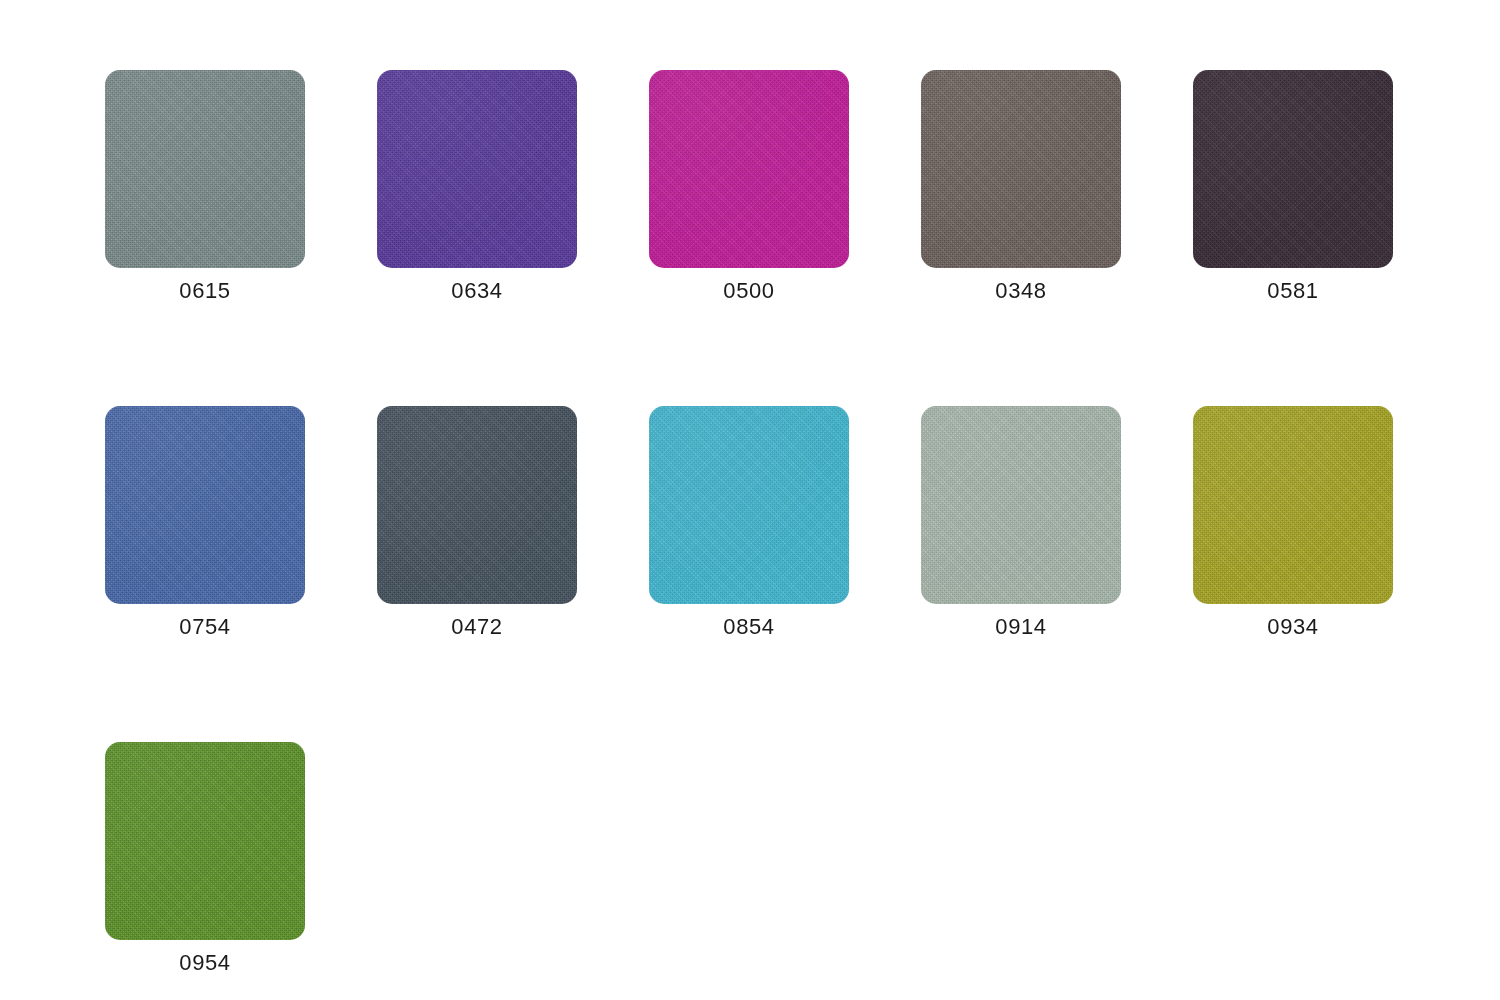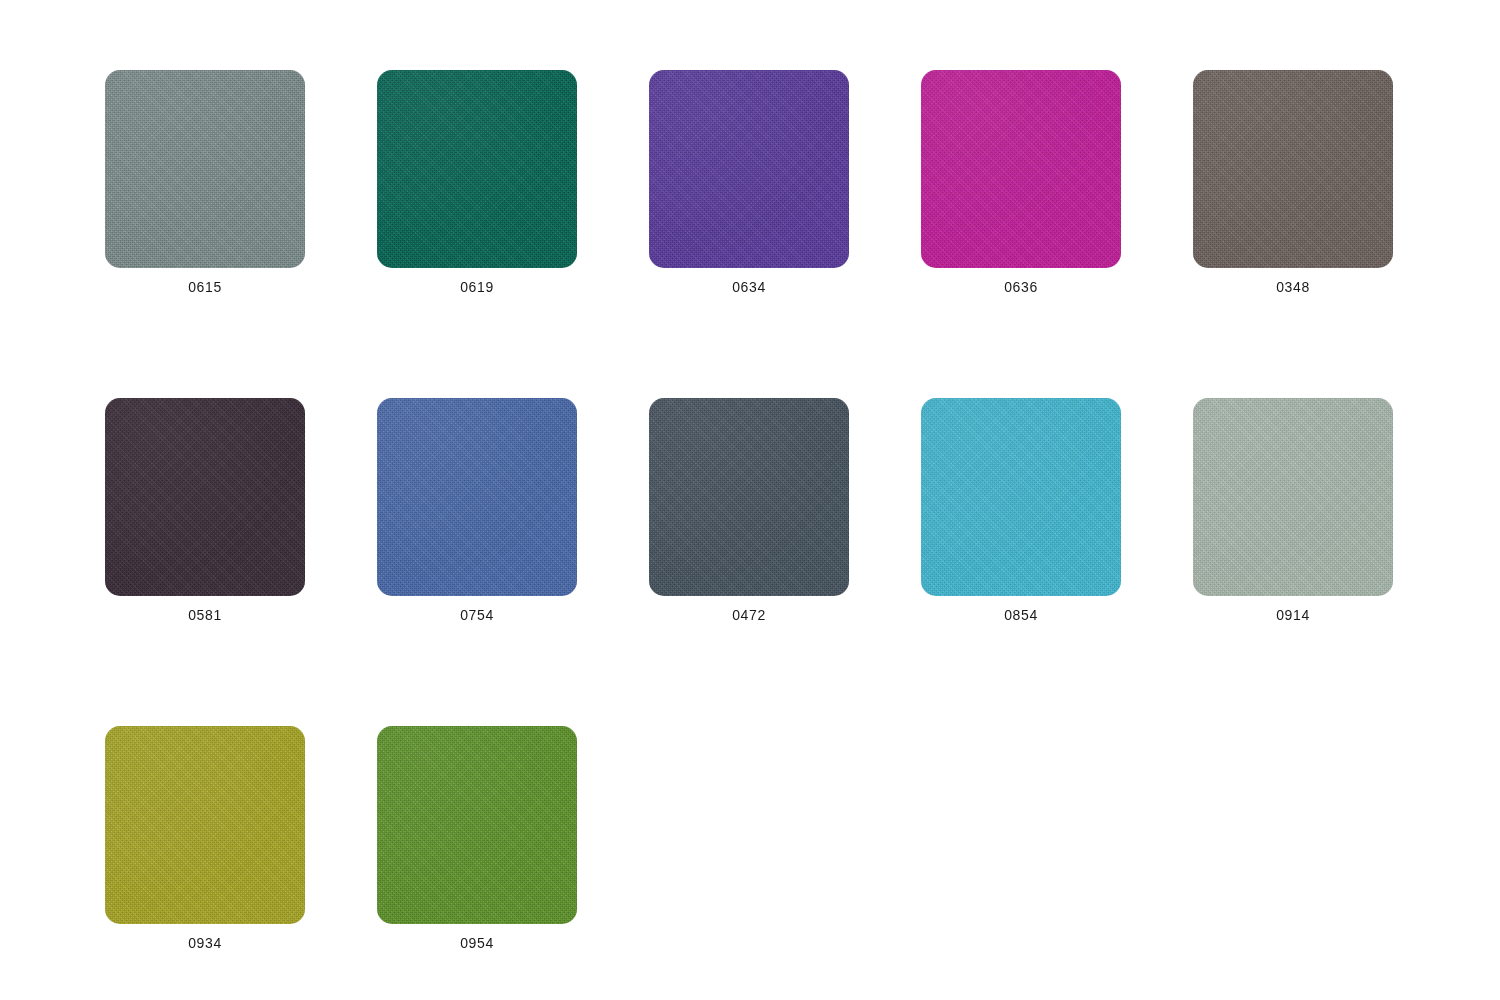--- a/index.html
+++ b/index.html
@@ -63,47 +63,43 @@
         rgba(0,0,0,0.05) 1px, rgba(0,0,0,0.05) 3px),
       repeating-linear-gradient(-45deg,
         rgba(255,255,255,0.04) 0px, rgba(255,255,255,0.04) 1px,
         rgba(0,0,0,0.04) 1px, rgba(0,0,0,0.04) 3px),
       radial-gradient(circle at 30% 25%, rgba(255,255,255,0.06), rgba(0,0,0,0) 55%);
     opacity: 0.85;
     pointer-events: none;
   }
   .swatch-label {
     margin-top: 12px;
-    font-size: 14px;
+    font-size: 22px;
     font-weight: 400;
     letter-spacing: 0.6px;
     color: #1a1a1a;
     line-height: 1;
     text-align: center;
   }
 </style>
 </head>
 <body style="background: rgb(255, 255, 255);">
 
 <div id="swatch-grid">
     <div class="swatch-cell">
       <div class="swatch-chip" style="background-color: rgb(124, 140, 138);"></div>
       <div class="swatch-label">0615</div>
     </div>
     <div class="swatch-cell">
-      <div class="swatch-chip" style="background-color: rgb(12, 102, 85);"></div>
-      <div class="swatch-label">0619</div>
-    </div>
-    <div class="swatch-cell">
       <div class="swatch-chip" style="background-color: rgb(91, 62, 155);"></div>
       <div class="swatch-label">0634</div>
     </div>
     <div class="swatch-cell">
       <div class="swatch-chip" style="background-color: rgb(191, 34, 153);"></div>
-      <div class="swatch-label">0636</div>
+      <div class="swatch-label">0500</div>
     </div>
     <div class="swatch-cell">
       <div class="swatch-chip" style="background-color: rgb(110, 100, 95);"></div>
       <div class="swatch-label">0348</div>
     </div>
     <div class="swatch-cell">
       <div class="swatch-chip" style="background-color: rgb(60, 47, 58);"></div>
       <div class="swatch-label">0581</div>
     </div>
     <div class="swatch-cell">

